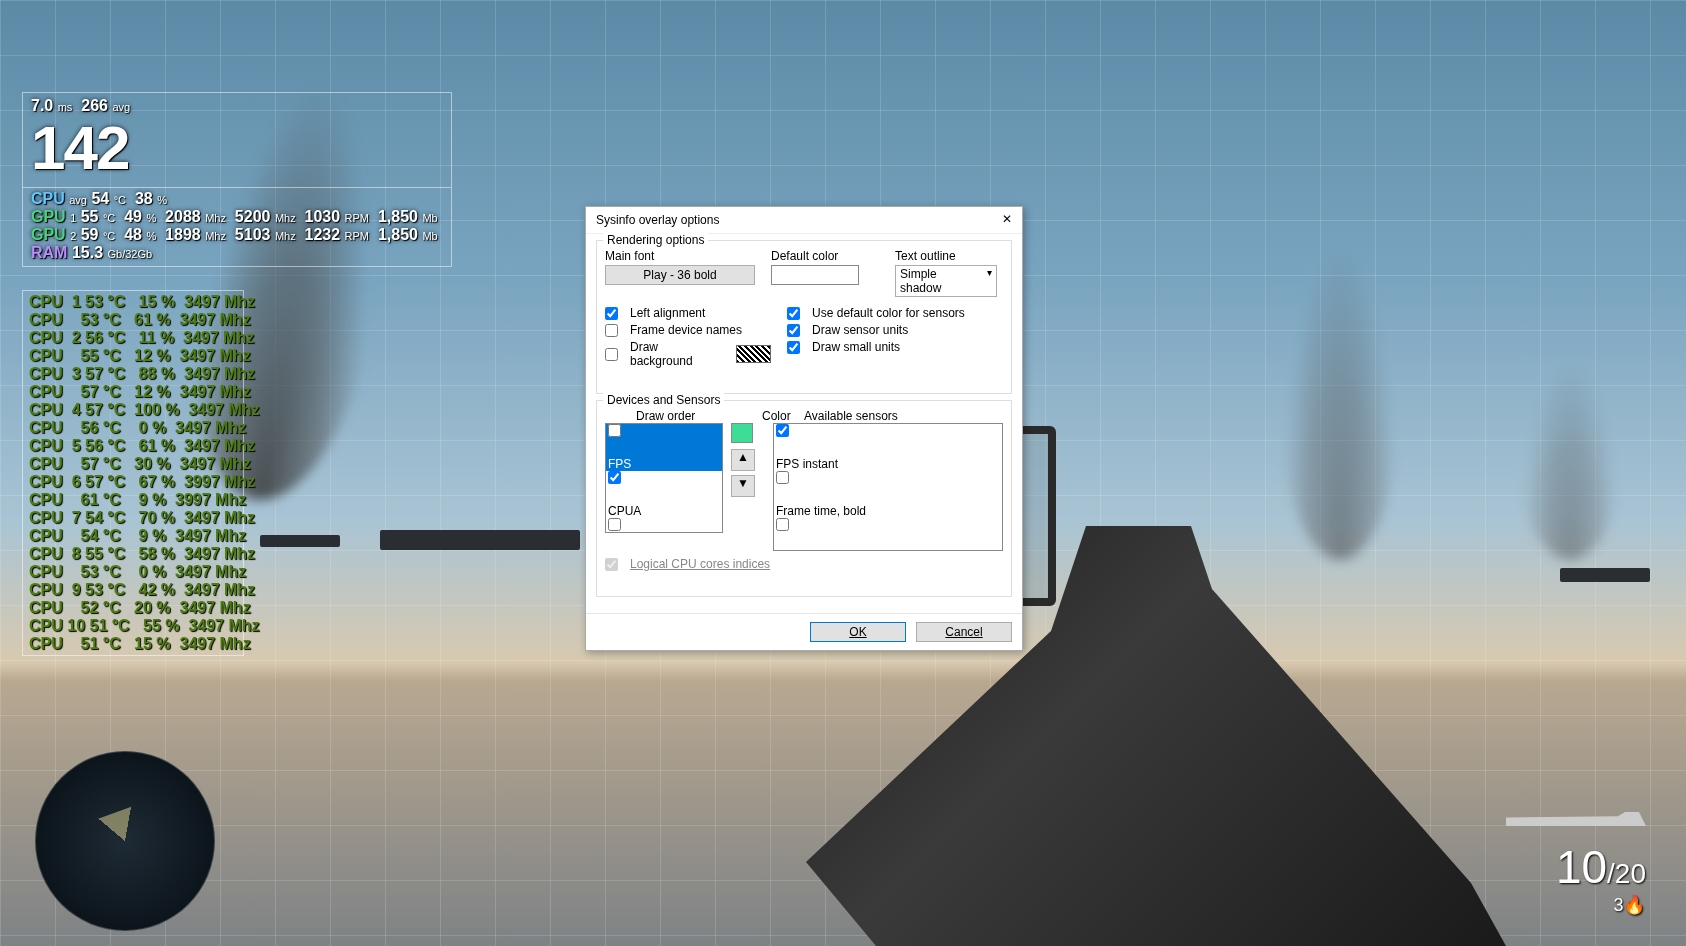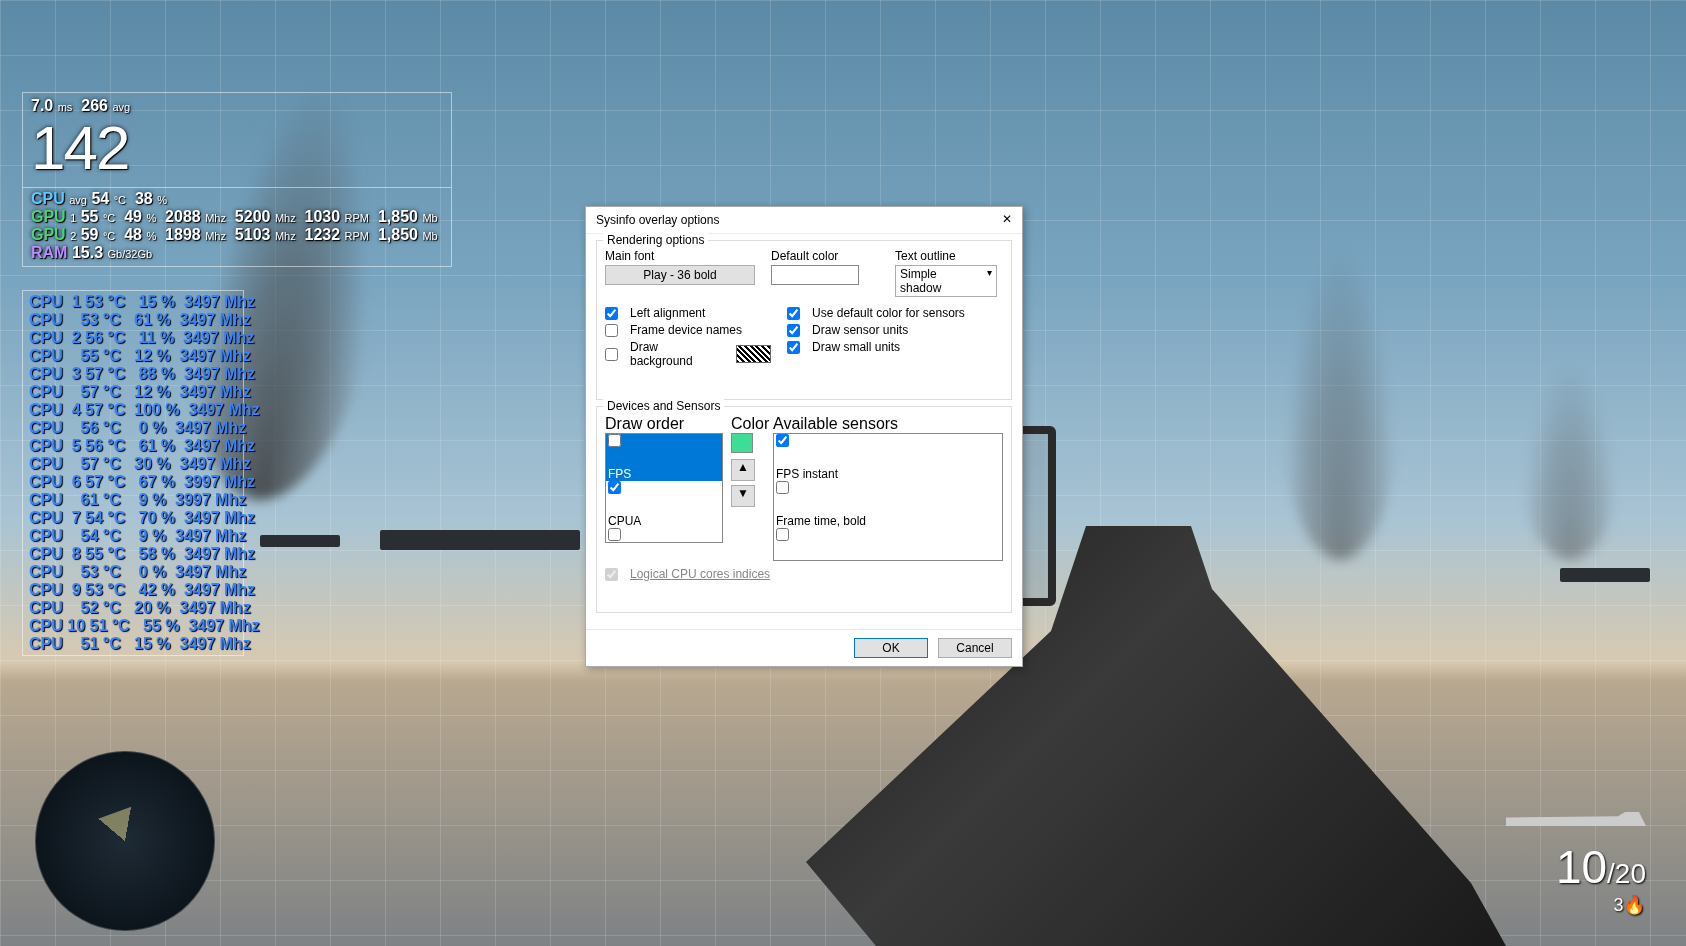--- a/index.html
+++ b/index.html
@@ -30,58 +30,58 @@
 .ammo .slash{font-size:28px;}
 .ammo .small{font-size:28px;}
 .ammo .sub{font-size:18px;display:block;}
 .weapon-icon{position:absolute;right:40px;bottom:120px;width:140px;height:14px;background:#ccc;clip-path:polygon(0 40%,80% 30%,85% 0,95% 0,100% 100%,0 100%);}
 
 
 .osd{position:absolute;left:22px;top:92px;font-family:"Consolas",monospace;color:#fff;text-shadow:1px 1px 1px #000,0 0 4px rgba(0,0,0,.8);}
 .osd-box1{border:1px solid rgba(255,255,255,.5);padding:4px 8px 6px 8px;width:430px;}
 .osd-box2{border:1px solid rgba(255,255,255,.5);border-top:none;padding:2px 8px 4px 8px;width:430px;}
 .osd .ft{font-size:16px;font-weight:bold;}
-.osd .fps{font-size:62px;font-weight:normal;letter-spacing:-2px;line-height:1;margin:2px 0;}
+.osd .fps{font-size:62px;font-weight:bold;letter-spacing:-2px;line-height:1;margin:2px 0;}
 .osd .row{font-size:16px;font-weight:bold;white-space:pre;}
 .osd .lbl-cpu{color:#5cc8ff;}
 .osd .lbl-gpu{color:#4bd37b;}
 .osd .lbl-ram{color:#b98cff;}
 .osd .sub{font-size:11px;font-weight:normal;}
 .osd-cores{position:absolute;left:22px;top:290px;border:1px solid rgba(255,255,255,.5);padding:2px 6px;font-family:"Consolas",monospace;font-size:16px;font-weight:bold;text-shadow:1px 1px 1px #000;width:222px;}
-.osd-cores .row{white-space:pre;color:#3b82f6;line-height:18px;}
+.osd-cores .row{white-space:pre;color:#4d7c0f;line-height:18px;}
 
 
 .dialog{position:absolute;left:585px;top:206px;width:438px;background:#fff;border:1px solid #aaa;box-shadow:2px 2px 8px rgba(0,0,0,.3);font-size:12px;color:#000;}
 .dlg-title{display:flex;justify-content:space-between;align-items:flex-end;padding:6px 8px 6px 10px;border-bottom:1px solid #eee;}
 .dlg-title span{font-size:12px;}
 .close-x{width:14px;height:14px;cursor:pointer;line-height:12px;font-size:14px;text-align:center;}
 .dlg-body{padding:6px 10px 10px 10px;}
-.group{border:1px solid #ddd;padding:8px 8px 28px 8px;margin-bottom:6px;position:relative;}
+.group{border:1px solid #ddd;padding:8px 8px 22px 8px;margin-bottom:6px;position:relative;}
 .group>legend,.group>.legend{position:absolute;top:-8px;left:6px;background:#fff;padding:0 4px;font-size:12px;}
 .cols{display:flex;gap:16px;}
 .col{flex:1;}
 .field-label{font-size:12px;margin-bottom:2px;display:block;}
 .btn{border:1px solid #adadad;background:#e1e1e1;padding:2px 6px;font-size:12px;text-align:center;cursor:pointer;}
 .btn-wide{width:150px;}
 .swatch{width:88px;height:20px;border:1px solid #888;background:#fff;}
 .select{border:1px solid #abadb3;padding:1px 18px 1px 4px;font-size:12px;width:102px;background:#fff;position:relative;}
 .select::after{content:"▾";position:absolute;right:4px;top:1px;font-size:10px;}
 .chk{display:flex;align-items:center;gap:12px;margin:3px 0;font-size:12px;}
 .chk input{width:13px;height:13px;}
 .hatch{width:38px;height:18px;border:1px solid #666;background:repeating-linear-gradient(45deg,#000,#000 2px,#fff 2px,#fff 4px);display:inline-block;vertical-align:middle;margin-left:6px;}
 .listbox{border:1px solid #888;height:110px;overflow:auto;font-size:12px;background:#fff;}
 .listbox .item{display:flex;align-items:flex-start;gap:20px;padding:0 2px;flex-direction:column;}
 .listbox .item.sel{background:#0078d7;color:#fff;}
 .color-swatch{width:22px;height:20px;border:1px solid #888;background:#3ddc97;}
 .vbtns{display:flex;flex-direction:column;gap:4px;margin-top:6px;}
 .vbtns .btn{width:24px;height:22px;padding:0;}
 .dlg-footer{display:flex;justify-content:flex-end;gap:10px;padding:8px 10px;border-top:1px solid #e5e5e5;}
-.dlg-footer .btn{width:74px;padding:2px 0;}
+.dlg-footer .btn{width:96px;padding:2px 0;text-decoration:underline;}
 .dlg-footer .btn.primary{border:1px solid #0078d7;}
-.lbl-small{font-size:16px;}
+.lbl-small{font-size:12px;margin-left:31px;}
 .disabled{color:#888;}
 </style>
 </head>
 <body>
 
 <div class="grid-overlay"></div>
 <div class="smoke smoke1"></div>
 <div class="smoke smoke2"></div>
 <div class="smoke smoke3"></div>
 <div class="ship ship1"></div>

